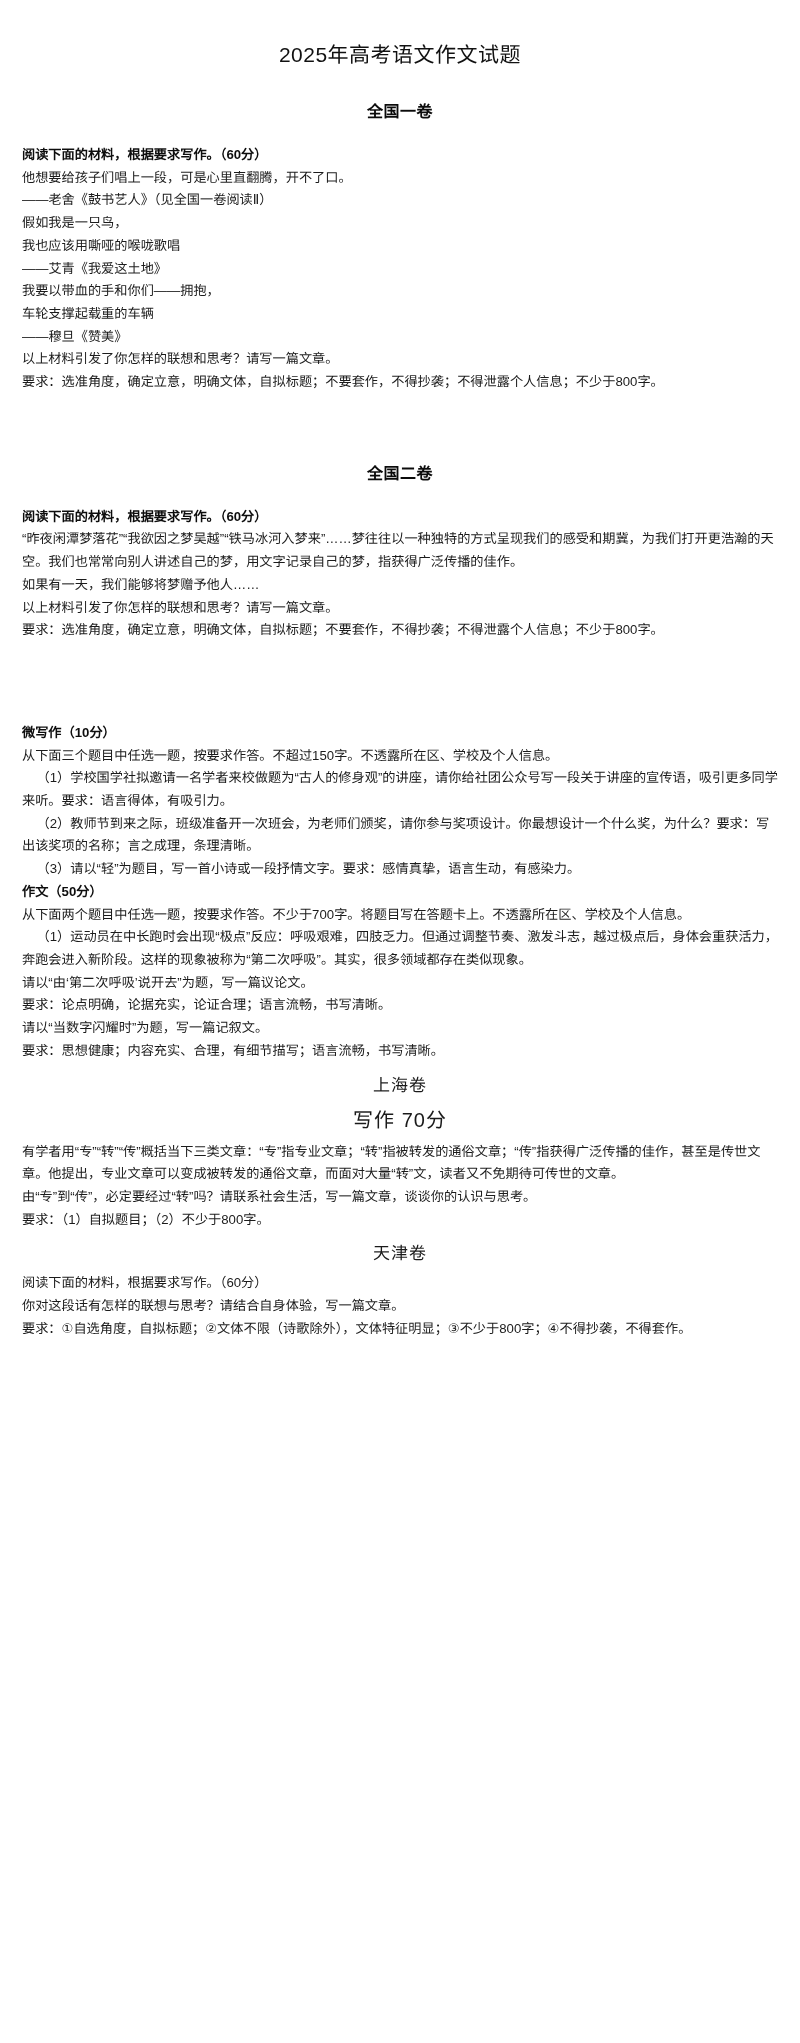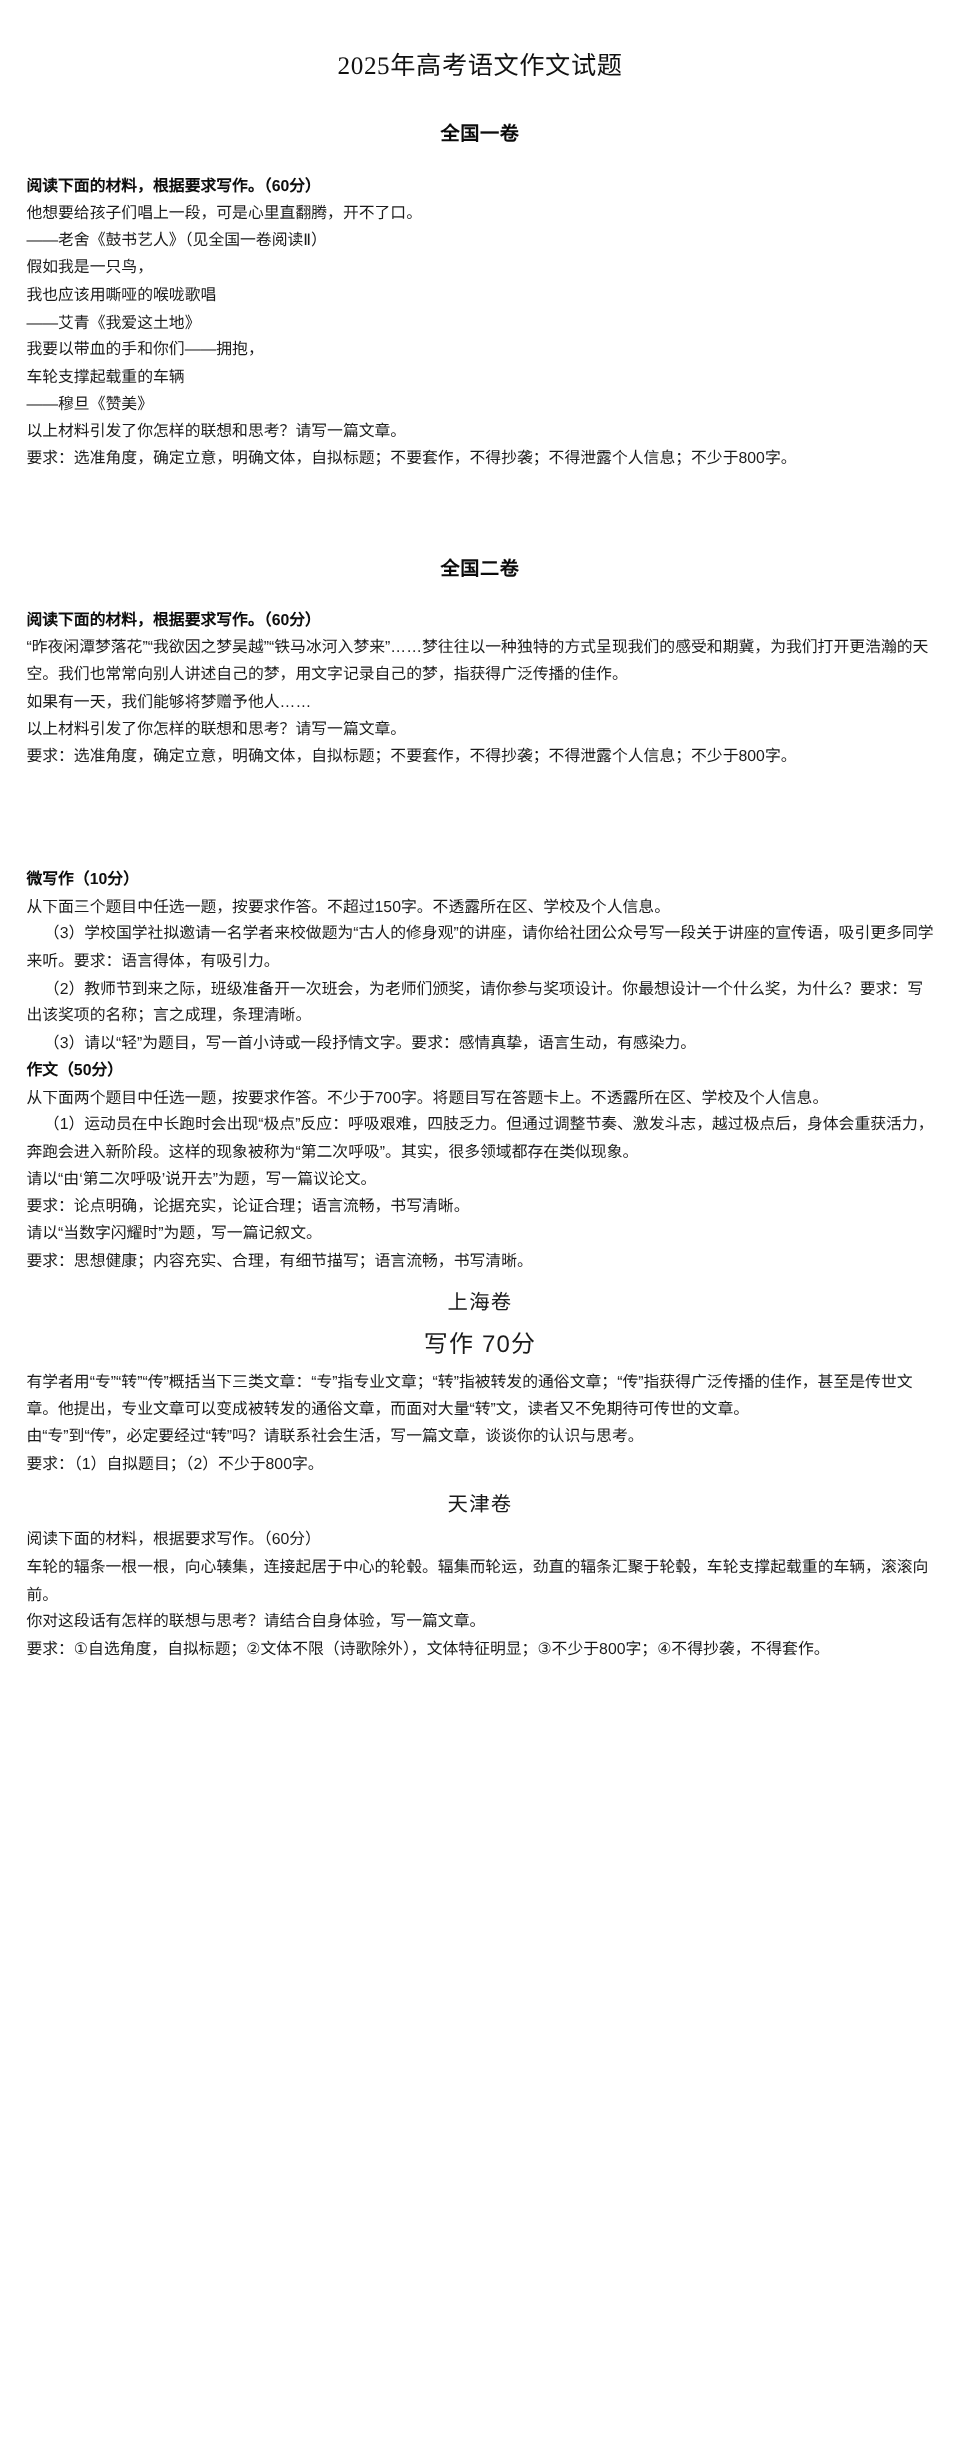--- a/index.html
+++ b/index.html
@@ -25,21 +25,20 @@
   }
 
   
   .doc-title {
     text-align: center;
     font-size: 21px;
     font-weight: 400;
     letter-spacing: 0.5px;
     margin: 14px 0 0 0;
     color: #111;
-    font-family: Liberation Serif, serif;
   }
   .paper-title {
     text-align: center;
     font-size: 16px;
     font-weight: 700;
     margin: 0;
     color: #0b0b0b;
     letter-spacing: 0.5px;
   }
   .paper-title.light {
@@ -118,21 +117,21 @@
     <p class="line">要求：选准角度，确定立意，明确文体，自拟标题；不要套作，不得抄袭；不得泄露个人信息；不少于800字。</p>
   </section>
 
   <div class="spacer-xl"></div>
 
   <section class="section">
     <div class="spacer-sm"></div>
 
     <p class="line bold">微写作（10分）</p>
     <p class="line">从下面三个题目中任选一题，按要求作答。不超过150字。不透露所在区、学校及个人信息。</p>
-    <p class="line indent">（3）学校国学社拟邀请一名学者来校做题为“古人的修身观”的讲座，请你给社团公众号写一段关于讲座的宣传语，吸引更多同学来听。要求：语言得体，有吸引力。</p>
+    <p class="line indent">（1）学校国学社拟邀请一名学者来校做题为“古人的修身观”的讲座，请你给社团公众号写一段关于讲座的宣传语，吸引更多同学来听。要求：语言得体，有吸引力。</p>
     <p class="line indent">（2）教师节到来之际，班级准备开一次班会，为老师们颁奖，请你参与奖项设计。你最想设计一个什么奖，为什么？要求：写出该奖项的名称；言之成理，条理清晰。</p>
     <p class="line indent">（3）请以“轻”为题目，写一首小诗或一段抒情文字。要求：感情真挚，语言生动，有感染力。</p>
 
     <p class="line bold">作文（50分）</p>
     <p class="line">从下面两个题目中任选一题，按要求作答。不少于700字。将题目写在答题卡上。不透露所在区、学校及个人信息。</p>
     <p class="line indent">（1）运动员在中长跑时会出现“极点”反应：呼吸艰难，四肢乏力。但通过调整节奏、激发斗志，越过极点后，身体会重获活力，奔跑会进入新阶段。这样的现象被称为“第二次呼吸”。其实，很多领域都存在类似现象。</p>
     <p class="line">请以“由‘第二次呼吸’说开去”为题，写一篇议论文。</p>
     <p class="line">要求：论点明确，论据充实，论证合理；语言流畅，书写清晰。</p>
     <p class="line">请以“当数字闪耀时”为题，写一篇记叙文。</p>
     <p class="line">要求：思想健康；内容充实、合理，有细节描写；语言流畅，书写清晰。</p>
@@ -149,18 +148,17 @@
     <p class="line">由“专”到“传”，必定要经过“转”吗？请联系社会生活，写一篇文章，谈谈你的认识与思考。</p>
     <p class="line">要求：（1）自拟题目；（2）不少于800字。</p>
   </section>
 
   <div class="spacer-xs"></div>
 
   <section class="section">
     <h2 class="paper-title light">天津卷</h2>
     <div class="spacer-xs"></div>
     <p class="line">阅读下面的材料，根据要求写作。（60分）</p>
-    <p class="line">车轮的辐条一根一根，向心辏集，连接起居于中心的轮毂。辐集而轮运，劲直的辐条汇聚于轮毂，车轮支撑起载重的车辆，滚滚向前。</p>
     <p class="line">你对这段话有怎样的联想与思考？请结合自身体验，写一篇文章。</p>
     <p class="line">要求：①自选角度，自拟标题；②文体不限（诗歌除外），文体特征明显；③不少于800字；④不得抄袭，不得套作。</p>
   </section>
 
 </div>
 
 </body></html>

